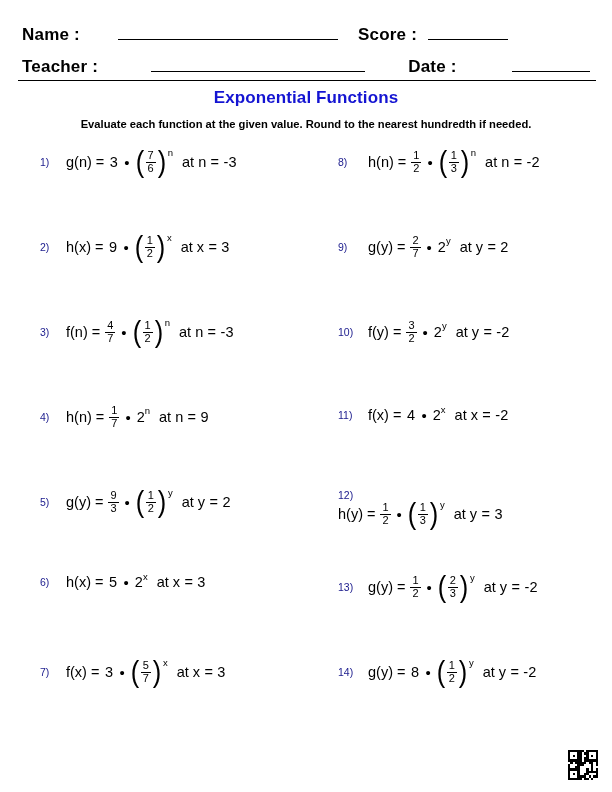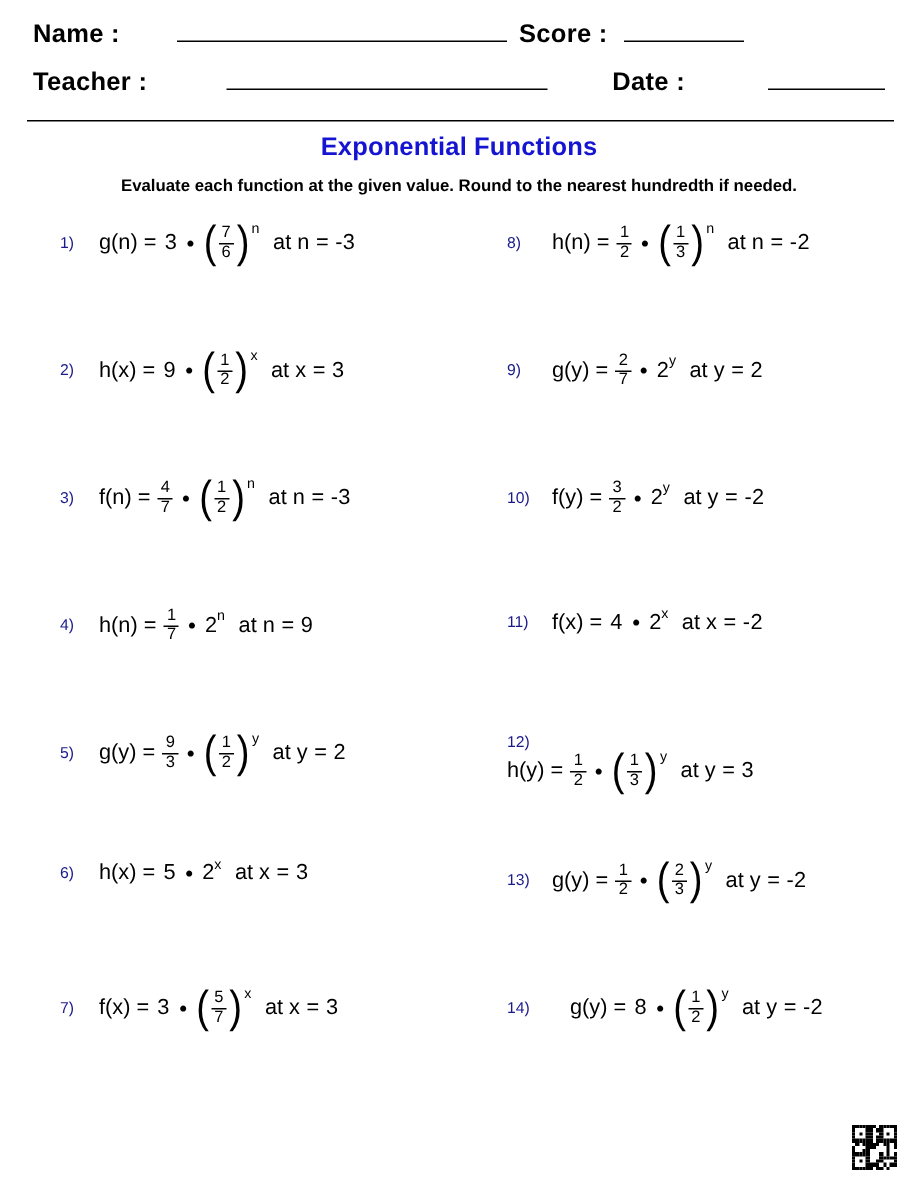--- a/index.html
+++ b/index.html
@@ -12,21 +12,21 @@
     height: 792px;
     position: relative;
     font-family: "Liberation Sans", sans-serif;
     color: #000000;
     overflow: hidden;
   }
 
   
   .header {
     position: absolute;
-    left: 0; top: 0;
+    left: 0; top: 12px;
     width: 612px;
     height: 80px;
   }
   .hdr-row {
     position: absolute;
     left: 22px;
     width: 568px;
     height: 30px;
     display: flex;
     align-items: center;
@@ -35,21 +35,21 @@
   .hdr-row.r2 { top: 40px; gap: 36px; }
 
   .hdr-label {
     font-size: 17px;
     font-weight: bold;
     white-space: nowrap;
     letter-spacing: 0.2px;
   }
   .hdr-label.name    { width: 96px; }
   .hdr-label.teacher { width: 96px; }
-  .hdr-label.score   { width: 70px; margin-left: 8px; }
+  .hdr-label.score   { width: 70px; margin-left: 20px; }
   .hdr-label.date    { width: 70px; margin-left: 7px; }
 
   .blank-line {
     border-bottom: 1.4px solid #000;
     height: 0;
     margin-top: 9px;
   }
   .blank-long  { width: 220px; }
   .blank-short { width: 80px; }
 
@@ -530,21 +530,21 @@
               <span class="num">2</span>
               <span class="den">3</span>
             </span>
             <span class="pr">)</span>
             <span class="sup">y</span>
           </span>
           <span class="at">at</span>
           <span class="atval">y = -2</span>
         </span>
       </div>
-      <div class="problem" style="top: 510px; gap: 12px;">
+      <div class="problem" style="top: 510px;">
         <span class="pnum">14)</span>
         <span class="expr">
           <span class="fname">g(y)</span>
           <span class="eq">=</span>
           <span class="tok">8</span>
           <span class="dot">•</span>
           <span class="paren">
             <span class="pl">(</span>
             <span class="frac">
               <span class="num">1</span>

